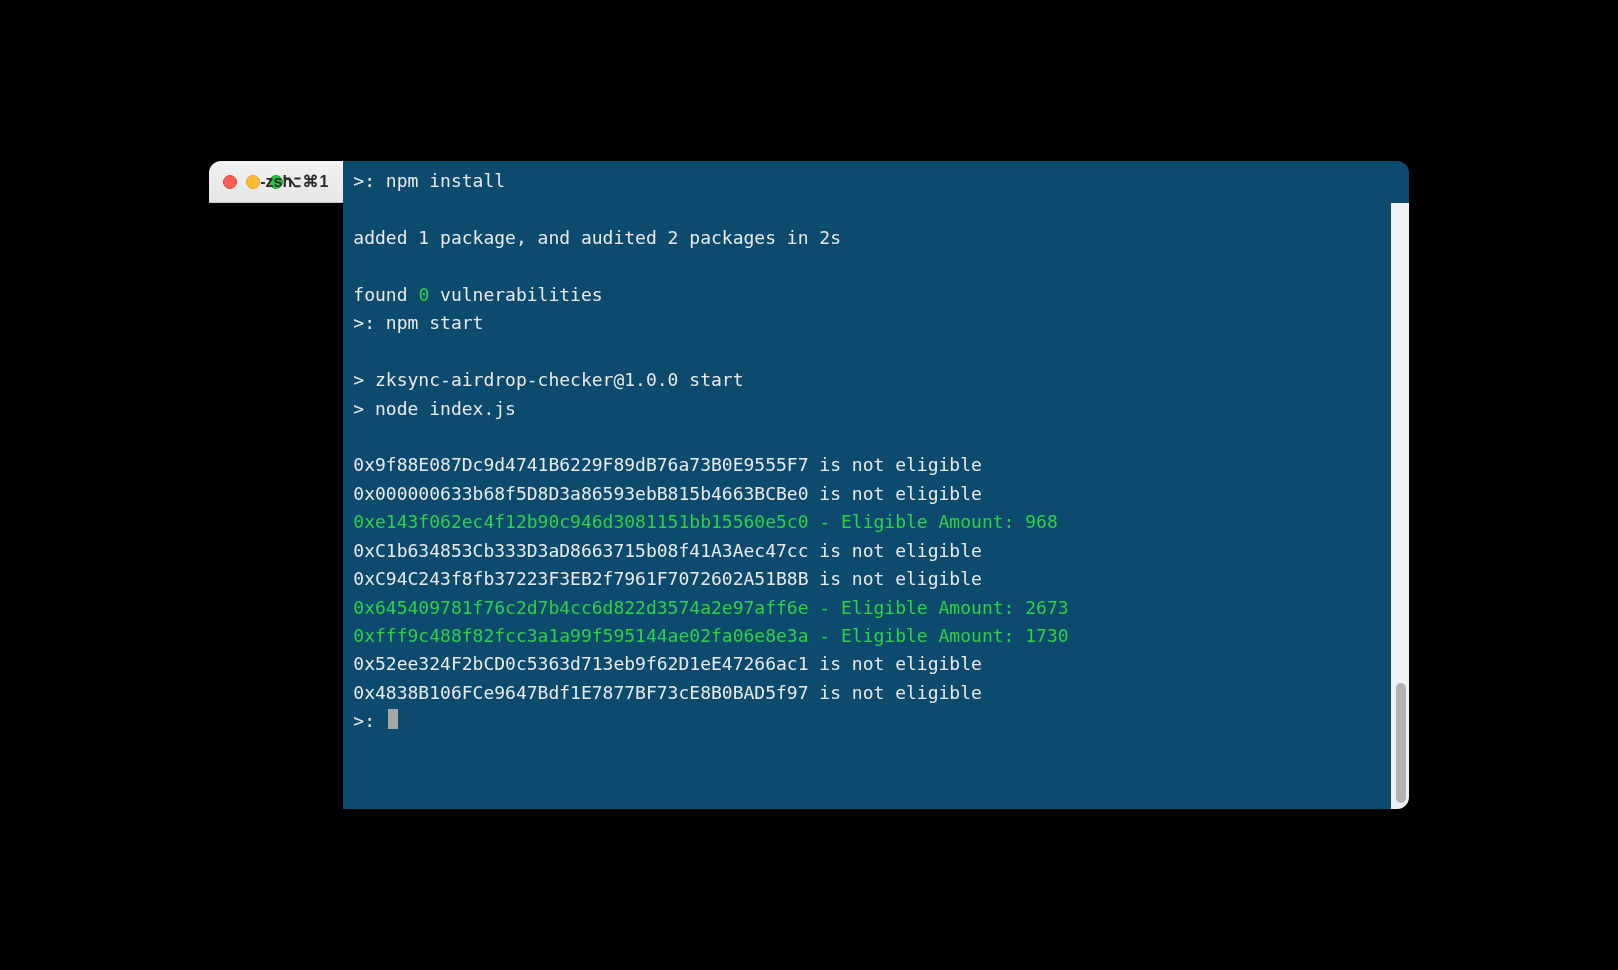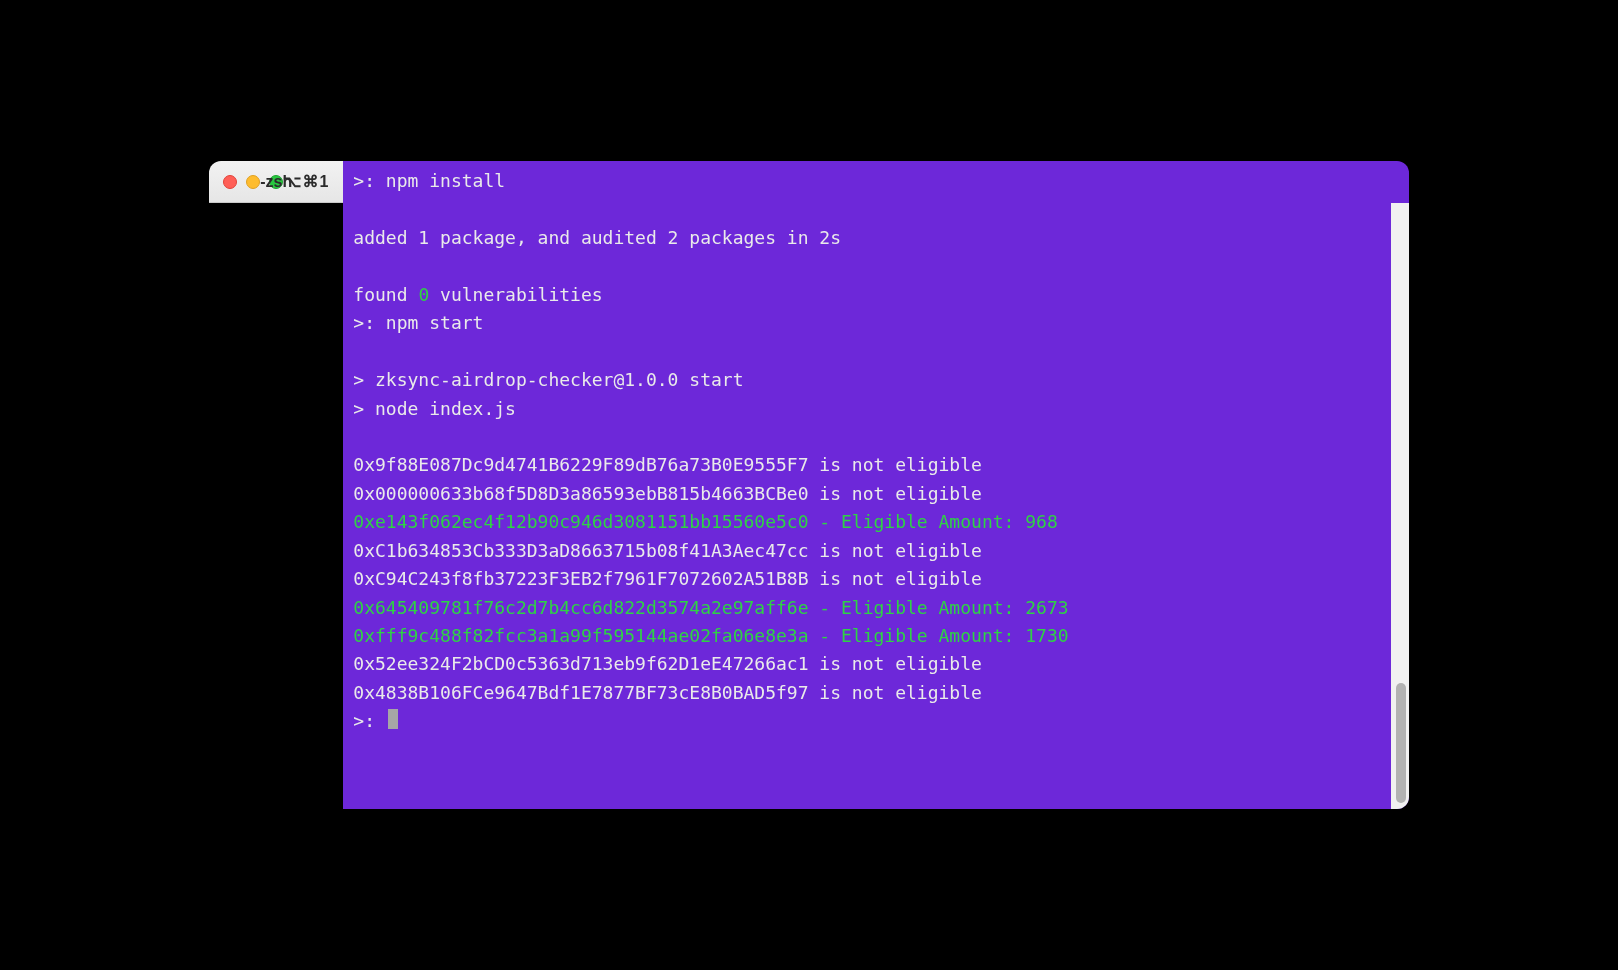--- a/index.html
+++ b/index.html
@@ -58,21 +58,21 @@
     .shortcut {
       margin-left: auto;
       font-family: -apple-system, BlinkMacSystemFont, "Helvetica Neue", sans-serif;
       font-size: 16px;
       color: #2b2b2b;
       font-weight: 600;
       letter-spacing: 1px;
     }
     .terminal-body {
       flex: 1;
-      background: #6d28d9;
+      background: #0c4a6e;
       color: #eaeaea;
       font-size: 18px;
       line-height: 1.58;
       padding: 6px 10px 6px 10px;
       white-space: pre;
       position: relative;
     }
     .green { color: #2fd245; }
     .cursor {
       display: inline-block;

